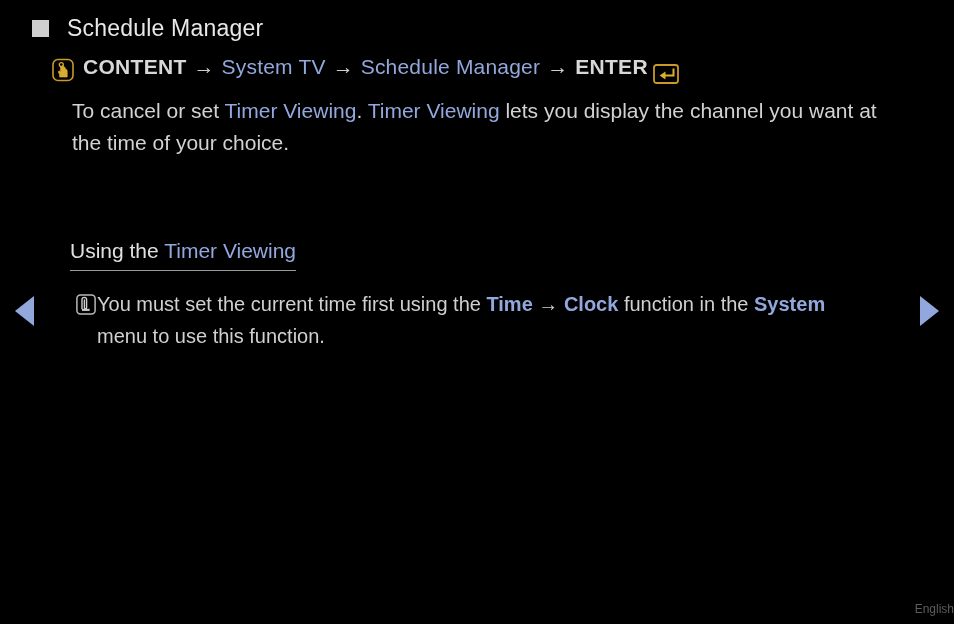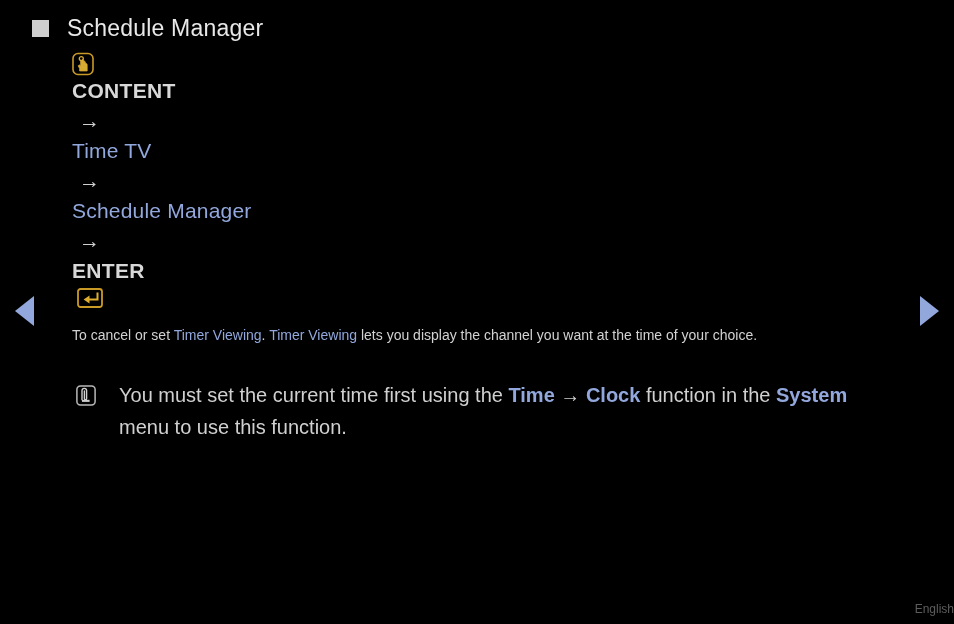--- a/index.html
+++ b/index.html
@@ -63,27 +63,26 @@
   .title-text {
     font-size: 23px;
     color: #e8e8e8;
     line-height: 32px;
     letter-spacing: .2px;
   }
 
   
   .breadcrumb {
     display: flex;
-    align-items: flex-start;
-    margin-left: 40px;
+    align-items: flex-end;
+    margin-left: 20px;
     margin-top: 8px;
     font-size: 21px;
     line-height: 30px;
     white-space: nowrap;
-    flex-direction: column;
   }
   .crumb-plain {
     color: #d8d8d8;
     font-weight: bold;
     letter-spacing: .3px;
   }
   .crumb-link {
     color: #92a8dd;
     letter-spacing: .2px;
   }
@@ -116,21 +115,21 @@
     width: 20px;
     height: 21px;
     flex: none;
     display: inline-block;
   }
 
   
   .para {
     margin-left: 40px;
     margin-top: 13px;
-    font-size: 14px;
+    font-size: 21px;
     line-height: 32px;
     color: #d2d2d2;
     max-width: 815px;
   }
   .para .hl {
     color: #92a8dd;
   }
 
   
   .section-heading {
@@ -151,22 +150,22 @@
     font-size: 21px;
     line-height: 33px;
     color: #d2d2d2;
     max-width: 800px;
   }
 
   
   .note {
     display: flex;
     margin-left: 44px;
-    margin-top: 28px;
-    gap: 23px;
+    margin-top: 17px;
+    gap: 1px;
   }
   .note-text {
     font-size: 20px;
     line-height: 32px;
     color: #d0d0d0;
     max-width: 760px;
   }
   .note-text .hl-b {
     color: #92a8dd;
     font-weight: bold;
@@ -209,41 +208,44 @@
           <rect x="1" y="1.5" width="20" height="21" rx="5" ry="5" fill="none" stroke="#c99a25" stroke-width="1.6"></rect>
           <circle cx="9.3" cy="6.6" r="2.0" fill="none" stroke="#d8ab33" stroke-width="1.3"></circle>
           <path d="M8.6 9.0 L8.6 14.0 L7.2 12.8 L6.2 13.8 L7.6 16.6 L7.6 19.0 L15.2 19.0 L15.2 13.2
                    C15.2 11.9 14.3 11.2 13.5 11.4 L13.5 10.6 C13.5 9.6 12.6 9.1 11.9 9.3
                    L11.9 8.9 C11.9 7.9 11.0 7.5 10.3 7.8 Z" fill="#d8ab33" stroke="#d8ab33" stroke-width="0.7" stroke-linejoin="round"></path>
         </svg>
       </span>
 
       <span class="crumb-plain">CONTENT</span>
       <span class="crumb-sep">→</span>
-      <span class="crumb-link">Time TV</span>
+      <span class="crumb-link">System TV</span>
       <span class="crumb-sep">→</span>
       <span class="crumb-link">Schedule Manager</span>
       <span class="crumb-sep">→</span>
       <span class="crumb-plain">ENTER</span>
 
       <span class="icon-enter">
         <svg viewBox="0 0 26 20" width="26" height="20" xmlns="http://www.w3.org/2000/svg">
           <rect x="1" y="1" width="24" height="18" rx="2.5" ry="2.5" fill="none" stroke="#c99a25" stroke-width="1.8"></rect>
           <path d="M20.5 4.5 L20.5 11.5 L11 11.5" fill="none" stroke="#e0ae2f" stroke-width="2"></path>
           <path d="M12.5 7.6 L12.5 15.4 L6.6 11.5 Z" fill="#e0ae2f"></path>
         </svg>
       </span>
     </div>
 
     
     <div class="para">
       <span>To cancel or set </span><span class="hl">Timer Viewing</span><span>. </span><span class="hl">Timer Viewing</span><span> lets you display the channel you want at the time of your choice.</span>
     </div>
 
     
+    <div class="section-heading">
+      <span class="sh-plain">Using the </span><span class="sh-link">Timer Viewing</span>
+    </div>
 
     
 
     
     <div class="note">
       <div class="note-icon-wrap">
         <span class="icon-note">
           <svg viewBox="0 0 20 21" width="20" height="21" xmlns="http://www.w3.org/2000/svg">
             <rect x="0.9" y="0.9" width="18.2" height="19.2" rx="3.5" ry="3.5" fill="none" stroke="#b9b9b9" stroke-width="1.5"></rect>
             <path d="M6.0 14.8 L6.0 5.6 C6.0 4.3 7.0 3.4 8.3 3.4 C9.6 3.4 10.6 4.3 10.6 5.6

